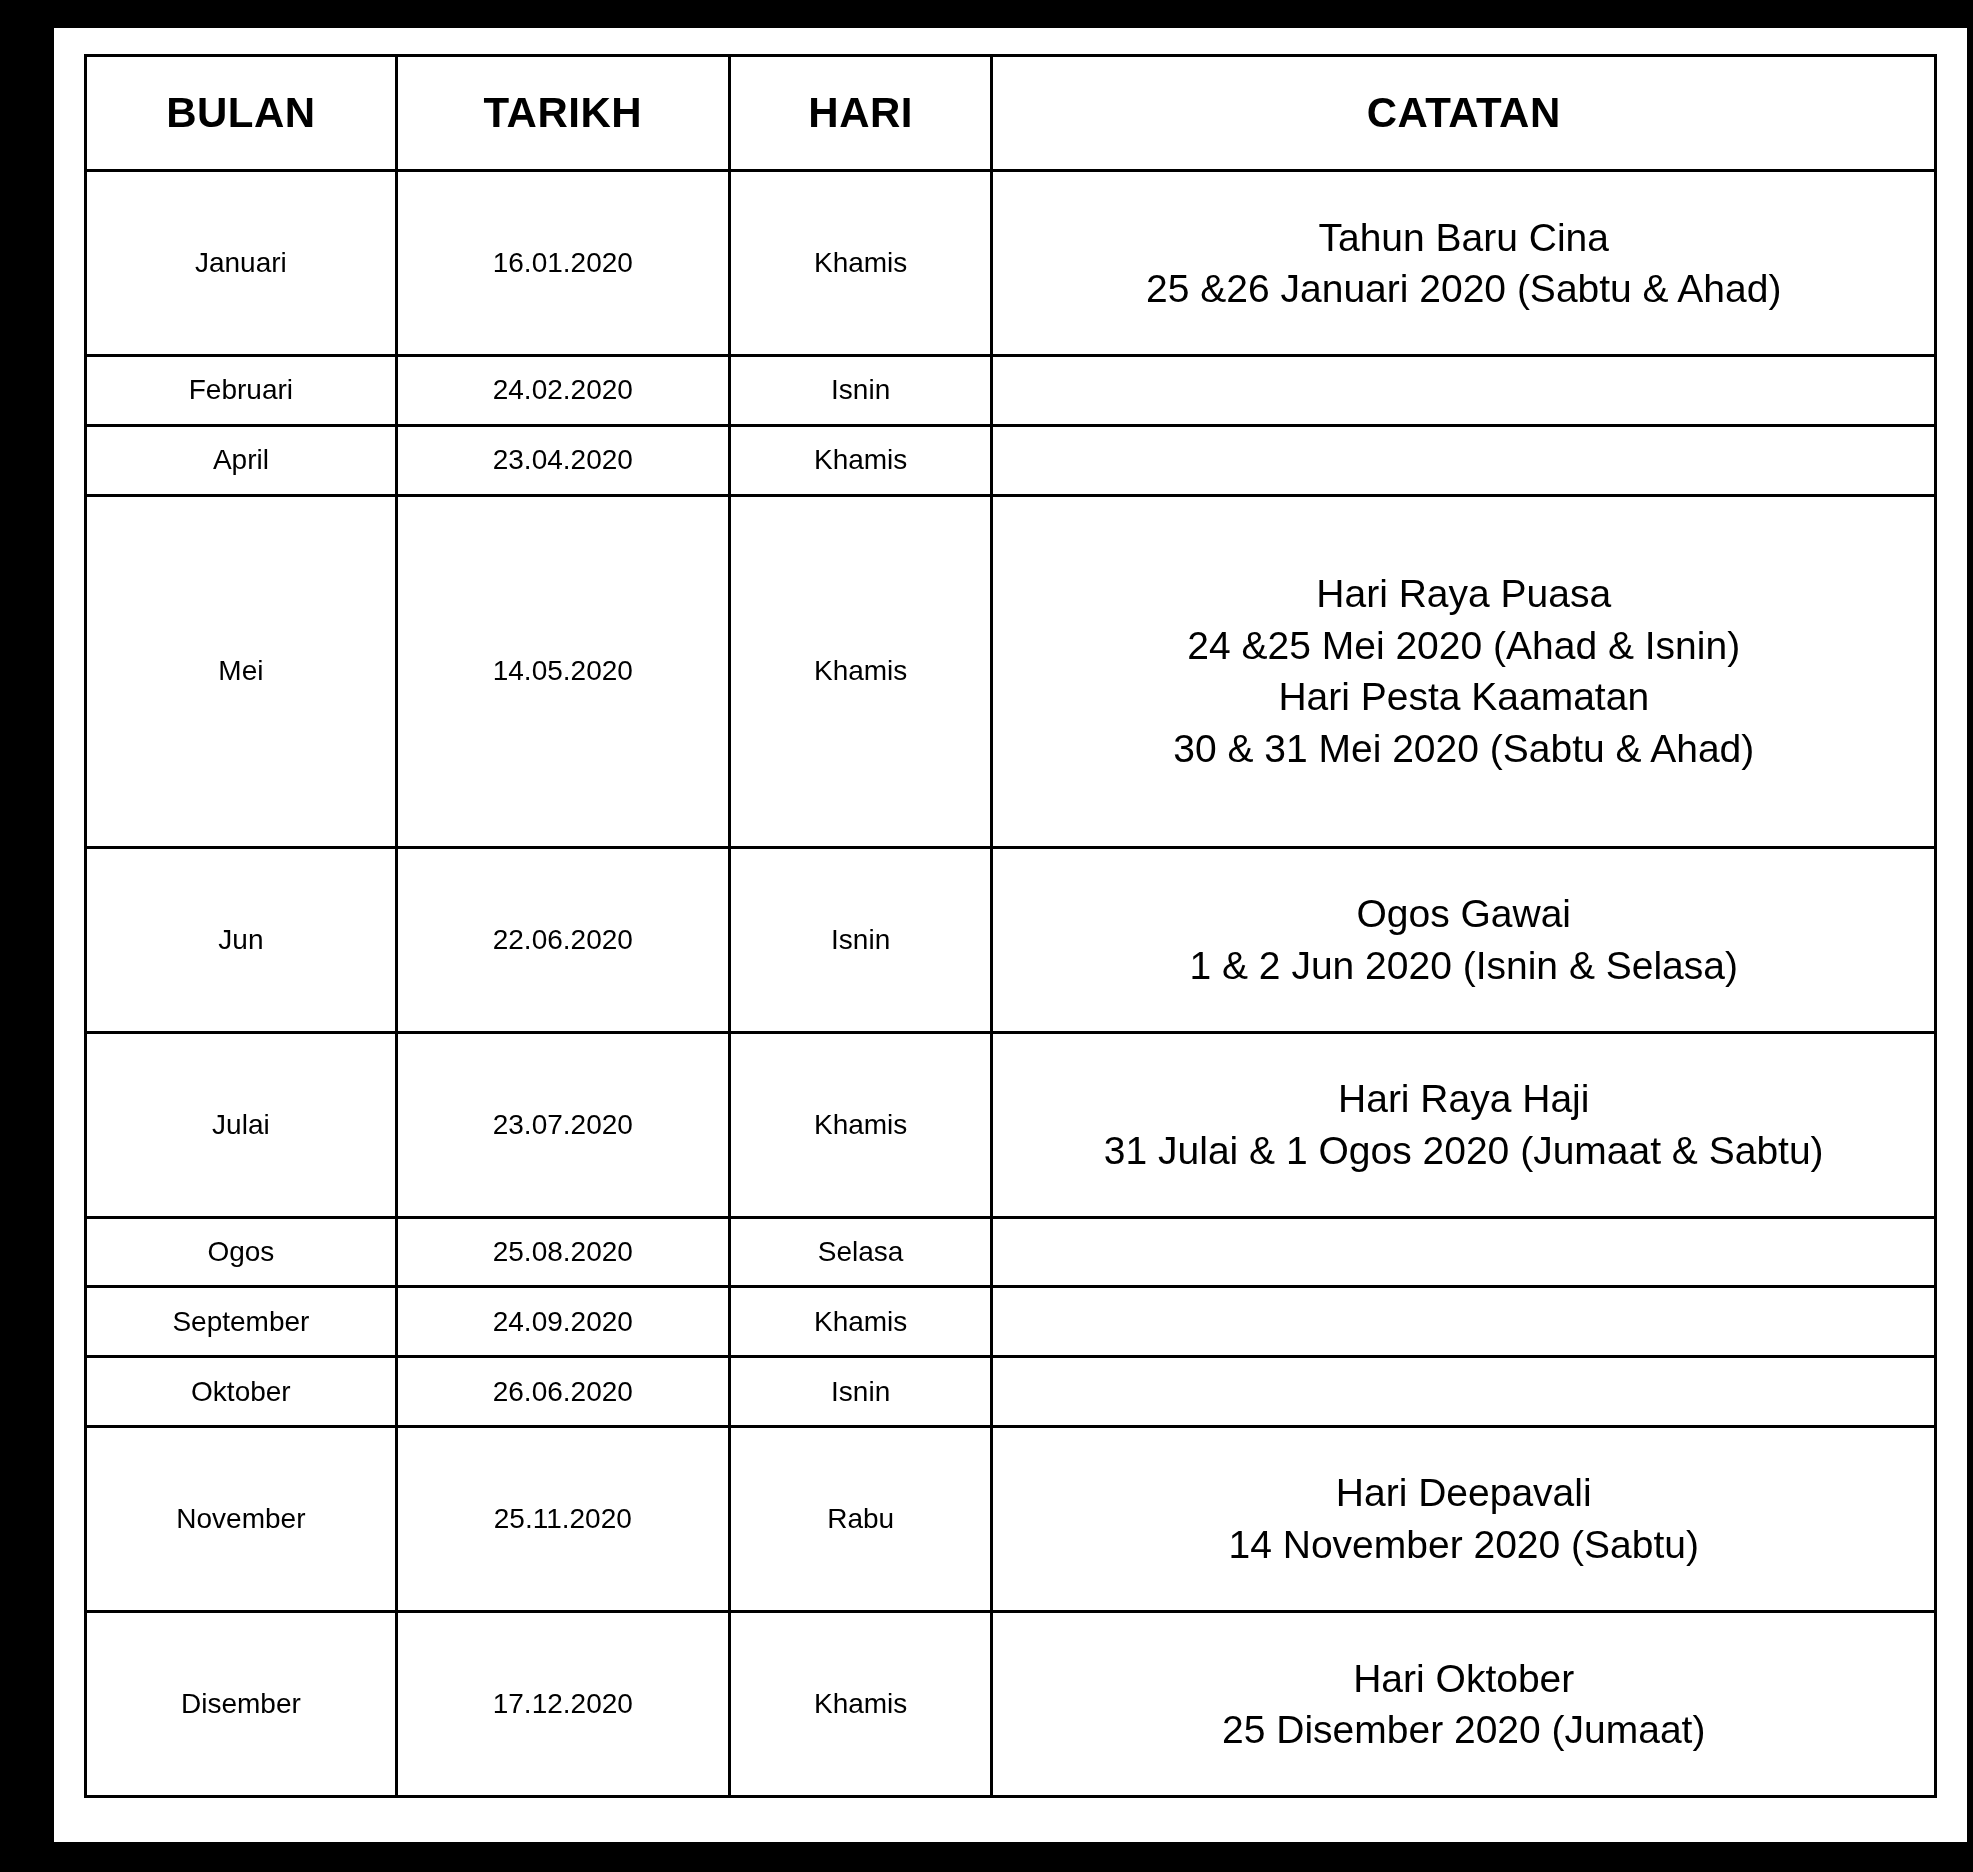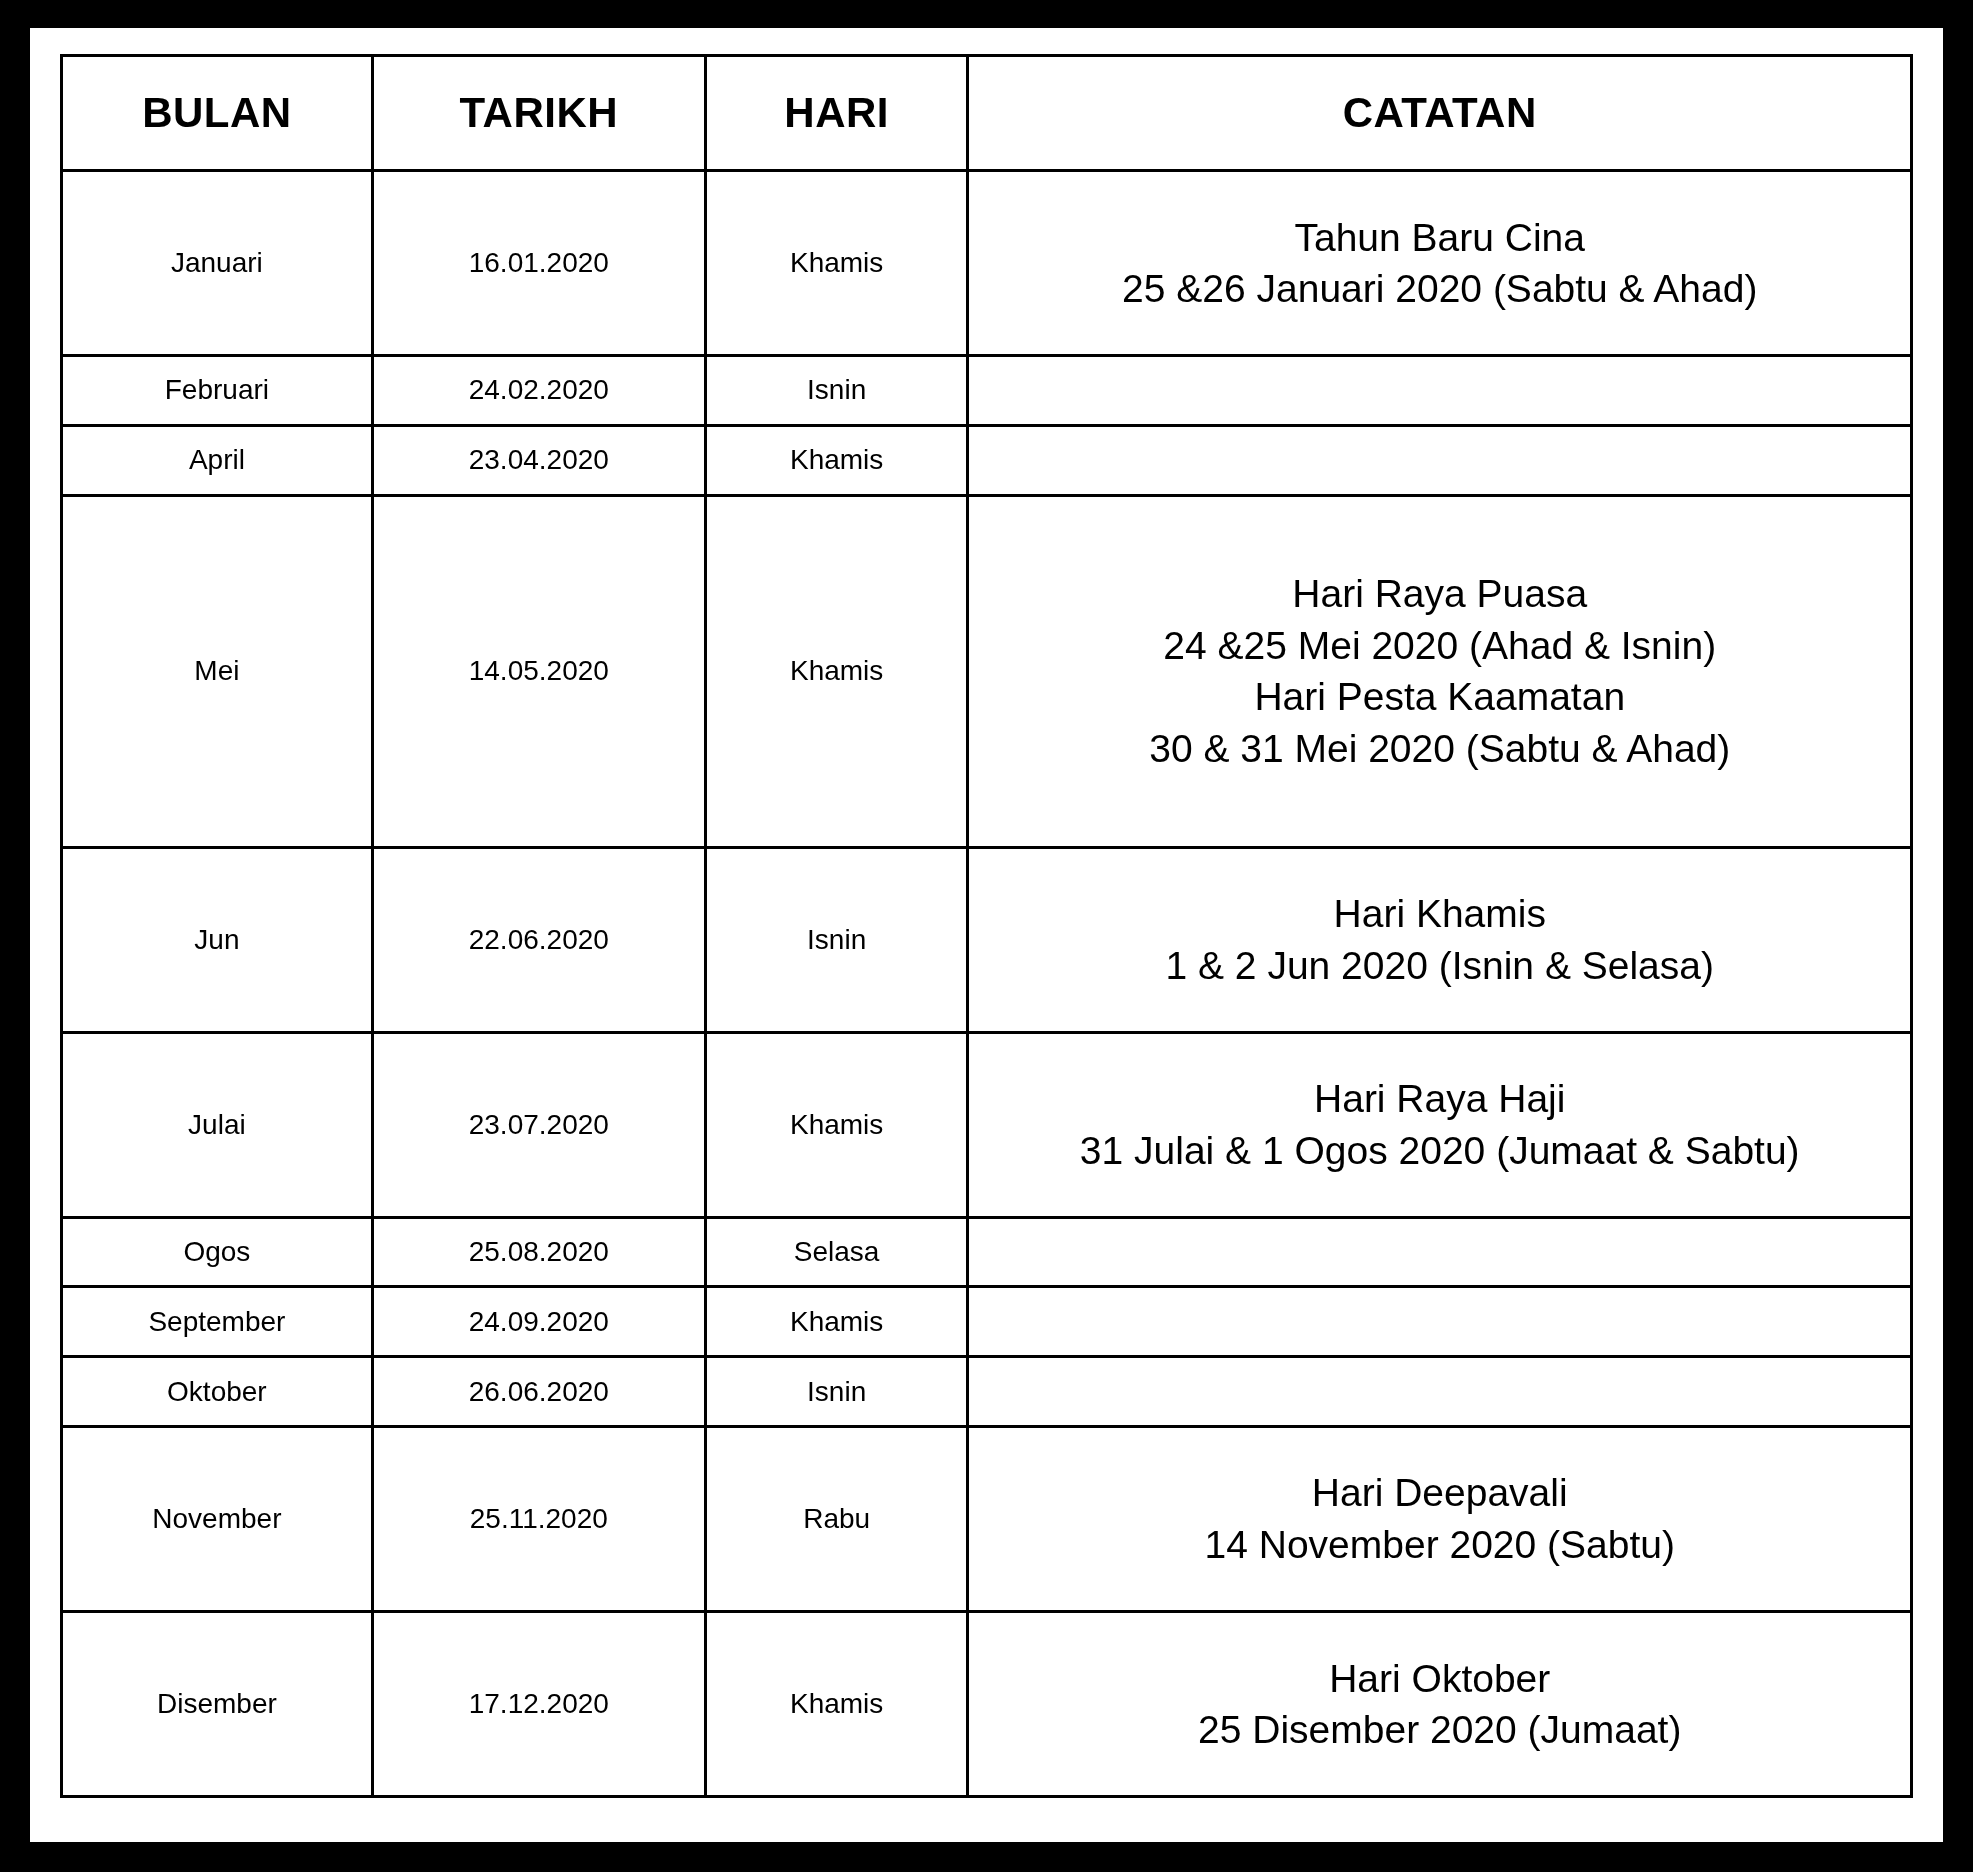--- a/index.html
+++ b/index.html
@@ -19,20 +19,21 @@
     height: 1872px;
     background: #000000;
     padding: 28px 30px 30px 30px;
   }
   .sheet {
     box-sizing: border-box;
     width: 100%;
     height: 100%;
     background: #ffffff;
     padding: 26px 30px 44px 30px;
+    margin-left: 24px;
   }
   table.schedule {
     border-collapse: collapse;
     width: 100%;
     height: 100%;
     table-layout: fixed;
   }
   table.schedule th,
   table.schedule td {
     border: 3px solid #000000;
@@ -118,21 +119,21 @@
               <span class="note-line">24 &amp;25 Mei 2020 (Ahad &amp; Isnin)</span>
               <span class="note-line">Hari Pesta Kaamatan</span>
               <span class="note-line">30 &amp; 31 Mei 2020 (Sabtu &amp; Ahad)</span>
             </td>
           </tr>
           <tr>
             <td class="cell-month">Jun</td>
             <td class="cell-date">22.06.2020</td>
             <td class="cell-day">Isnin</td>
             <td class="cell-note">
-              <span class="note-line">Hari Khamis</span>
+              <span class="note-line">Ogos Gawai</span>
               <span class="note-line">1 &amp; 2 Jun 2020 (Isnin &amp; Selasa)</span>
             </td>
           </tr>
           <tr>
             <td class="cell-month">Julai</td>
             <td class="cell-date">23.07.2020</td>
             <td class="cell-day">Khamis</td>
             <td class="cell-note">
               <span class="note-line">Hari Raya Haji</span>
               <span class="note-line">31 Julai &amp; 1 Ogos 2020 (Jumaat &amp; Sabtu)</span>

